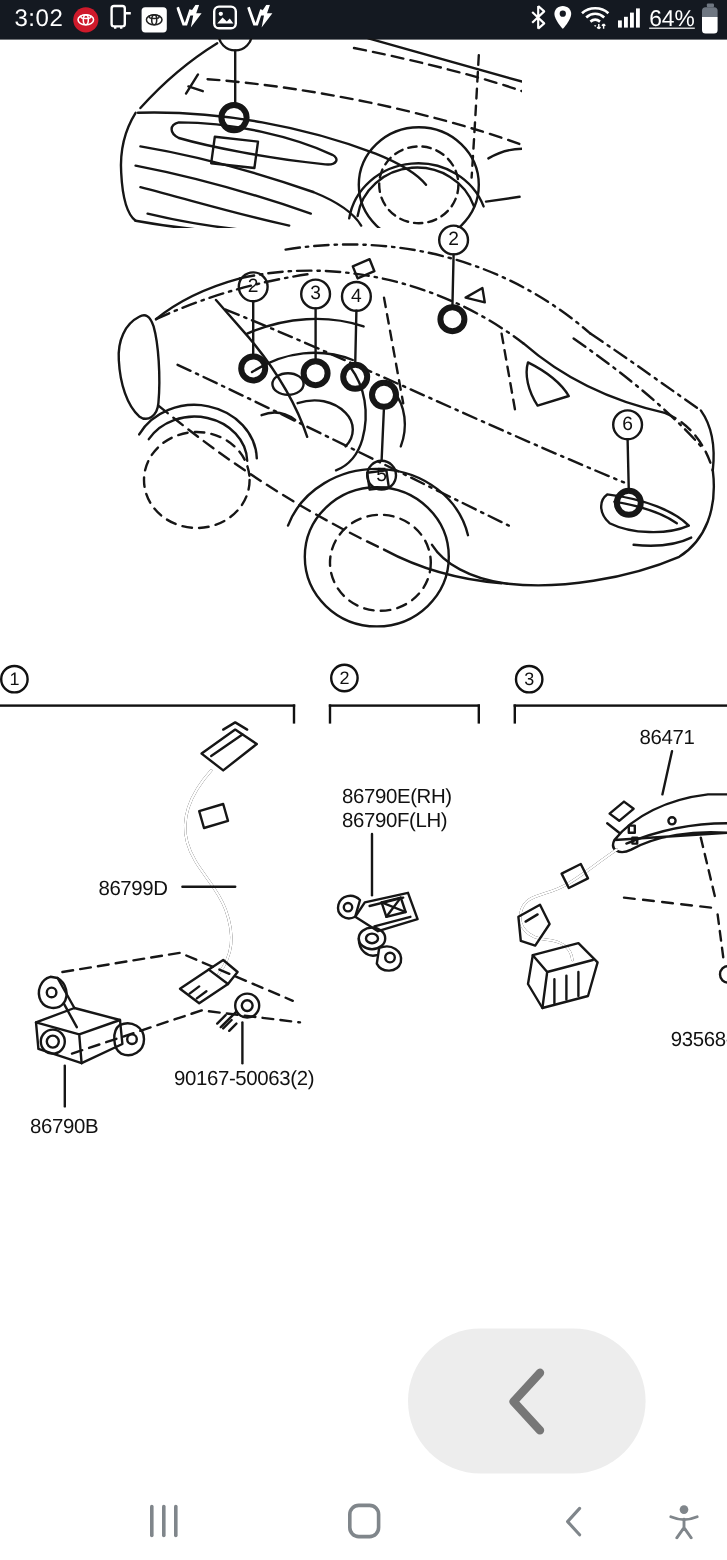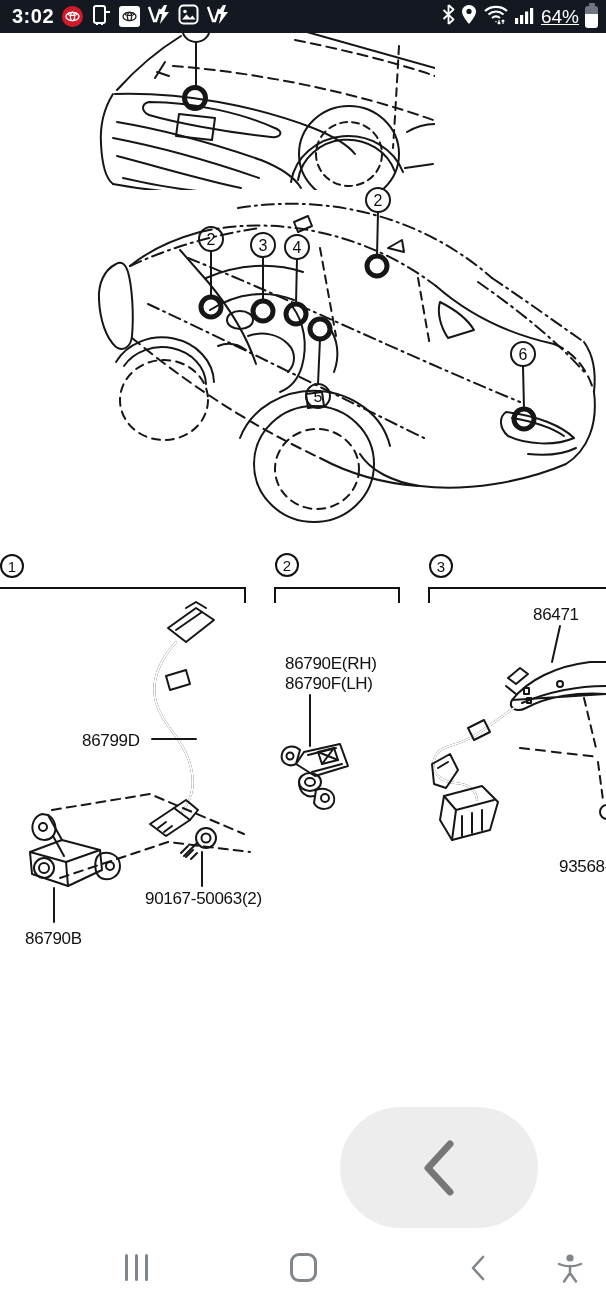--- a/index.html
+++ b/index.html
@@ -4,21 +4,21 @@
 <style>
   * { margin:0; padding:0; box-sizing:border-box; }
   html,body { background:#fff; }
   body { font-family:"Liberation Sans", sans-serif; }
   #screen { position:relative; width:606px; height:1300px; background:#fff; overflow:hidden; }
 
   
   .statusbar { position:absolute; left:0; top:0; width:606px; height:33px;
     background:#141921; display:flex; align-items:center; color:#fff; }
   .sb-left { display:flex; align-items:center; gap:8px; padding-left:12px; }
-  .sb-time { font-size:20px; font-weight:bold; letter-spacing:.5px; }
+  .sb-time { font-size:20px; font-weight:normal; letter-spacing:.5px; }
   .sb-right { position:absolute; right:8px; top:0; height:33px; display:flex; align-items:center; gap:6px;text-decoration:underline; }
   .sb-pct { font-size:19px; }
   .badge-red { width:21px; height:21px; border-radius:50%; background:#cf1a2b; display:flex; align-items:center; justify-content:center; }
   .badge-white { width:21px; height:21px; border-radius:3px; background:#fff; display:flex; align-items:center; justify-content:center; }
   .battery { position:relative; width:13px; height:22px; border-radius:3px;
     background:linear-gradient(to top, #ffffff 64%, #6e7681 64%); }
   .battery:before { content:""; position:absolute; left:3.5px; top:-3px; width:6px; height:3px; background:#6e7681; border-radius:1px; }
 
   
   .lineart { position:absolute; }

